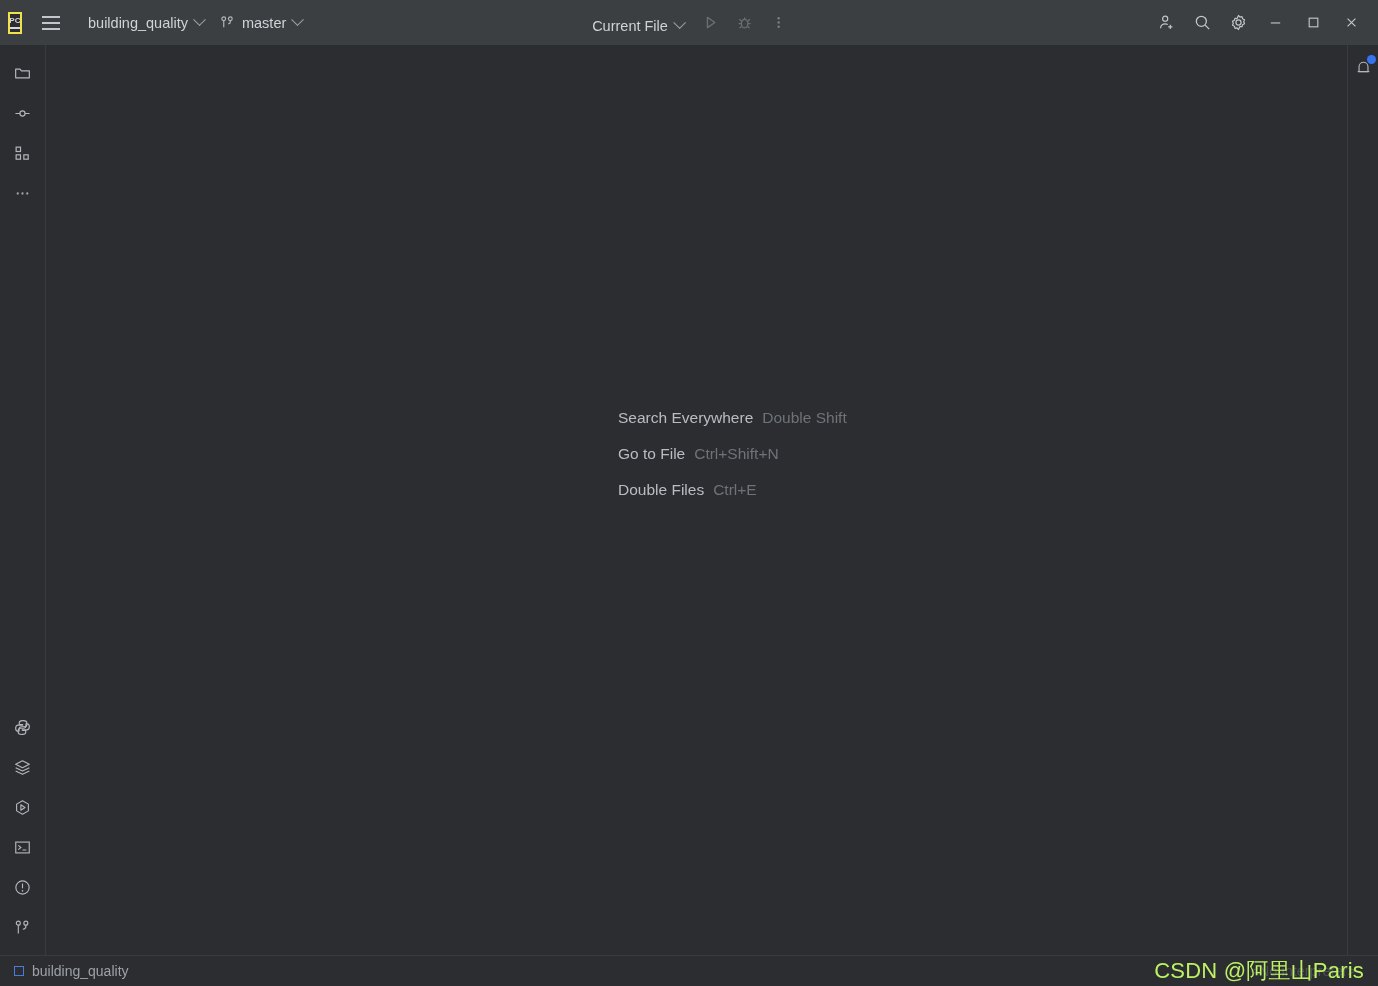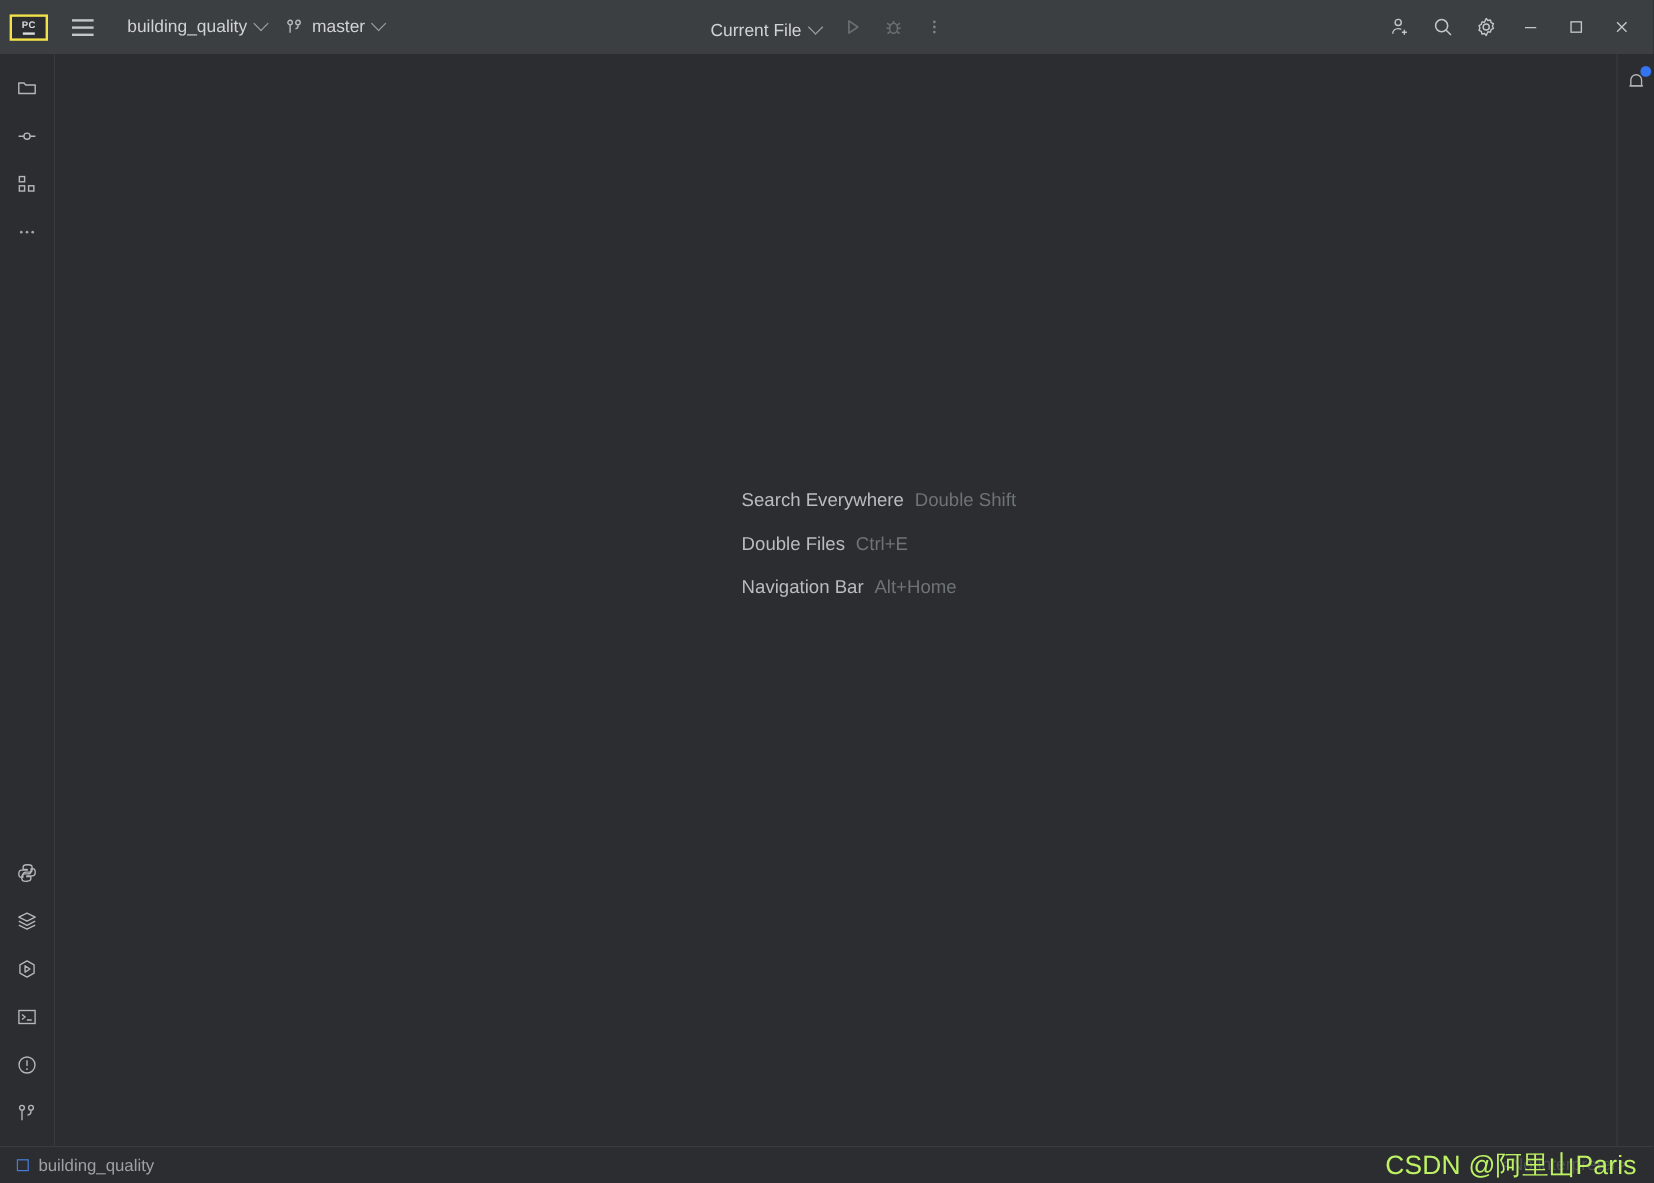--- a/index.html
+++ b/index.html
@@ -14,21 +14,21 @@
   
   .titlebar {
     height:45px; flex:0 0 45px;
     background:#3c3f41;
     display:flex; align-items:center;
     padding:0 10px 0 8px;
     position:relative;
   }
   .tb-left { display:flex; align-items:center; gap:0; }
   .logo {
-    width:32px; height:22px; border:2px solid #f2e24a;
+    width:14px; height:22px; border:2px solid #f2e24a;
     background:#2b2d30; display:flex; flex-direction:column;
     align-items:center; justify-content:center; margin-right:14px;
   }
   .logo-txt { font-size:8px; color:#d6d9dd; letter-spacing:.3px; line-height:8px; font-weight:700; }
   .logo-bar { width:10px; height:2px; background:#d6d9dd; margin-top:2px; }
   .hamburger { width:30px; height:30px; display:flex; flex-direction:column;
     align-items:center; justify-content:center; gap:4px; margin-right:14px; cursor:pointer; }
   .hamburger i { display:block; width:18px; height:2px; background:#c3c6ca; }
   .tb-item {
     display:flex; align-items:center; gap:7px;
@@ -269,26 +269,26 @@
       </div>
     </div>
 
     <div class="editor">
       <div class="shortcuts">
         <div class="sc-row">
           <span class="sc-label">Search Everywhere</span>
           <span class="sc-key">Double Shift</span>
         </div>
         <div class="sc-row">
+          <span class="sc-label">Go to File</span>
+          <span class="sc-key">Ctrl+Shift+N</span>
+        </div>
+        <div class="sc-row">
           <span class="sc-label">Double Files</span>
           <span class="sc-key">Ctrl+E</span>
-        </div>
-        <div class="sc-row">
-          <span class="sc-label">Navigation Bar</span>
-          <span class="sc-key">Alt+Home</span>
         </div>
       </div>
     </div>
 
     <div class="rightstrip">
       <div class="bell-wrap">
         <svg width="19" height="19" viewBox="0 0 20 20" fill="none" stroke="#b3b7bc" stroke-width="1.2">
           <path d="M5.3 14.3V9.2a4.7 4.7 0 0 1 9.4 0v5.1z" stroke-linejoin="round"></path>
           <path d="M3.9 14.3h12.2"></path>
         </svg>

